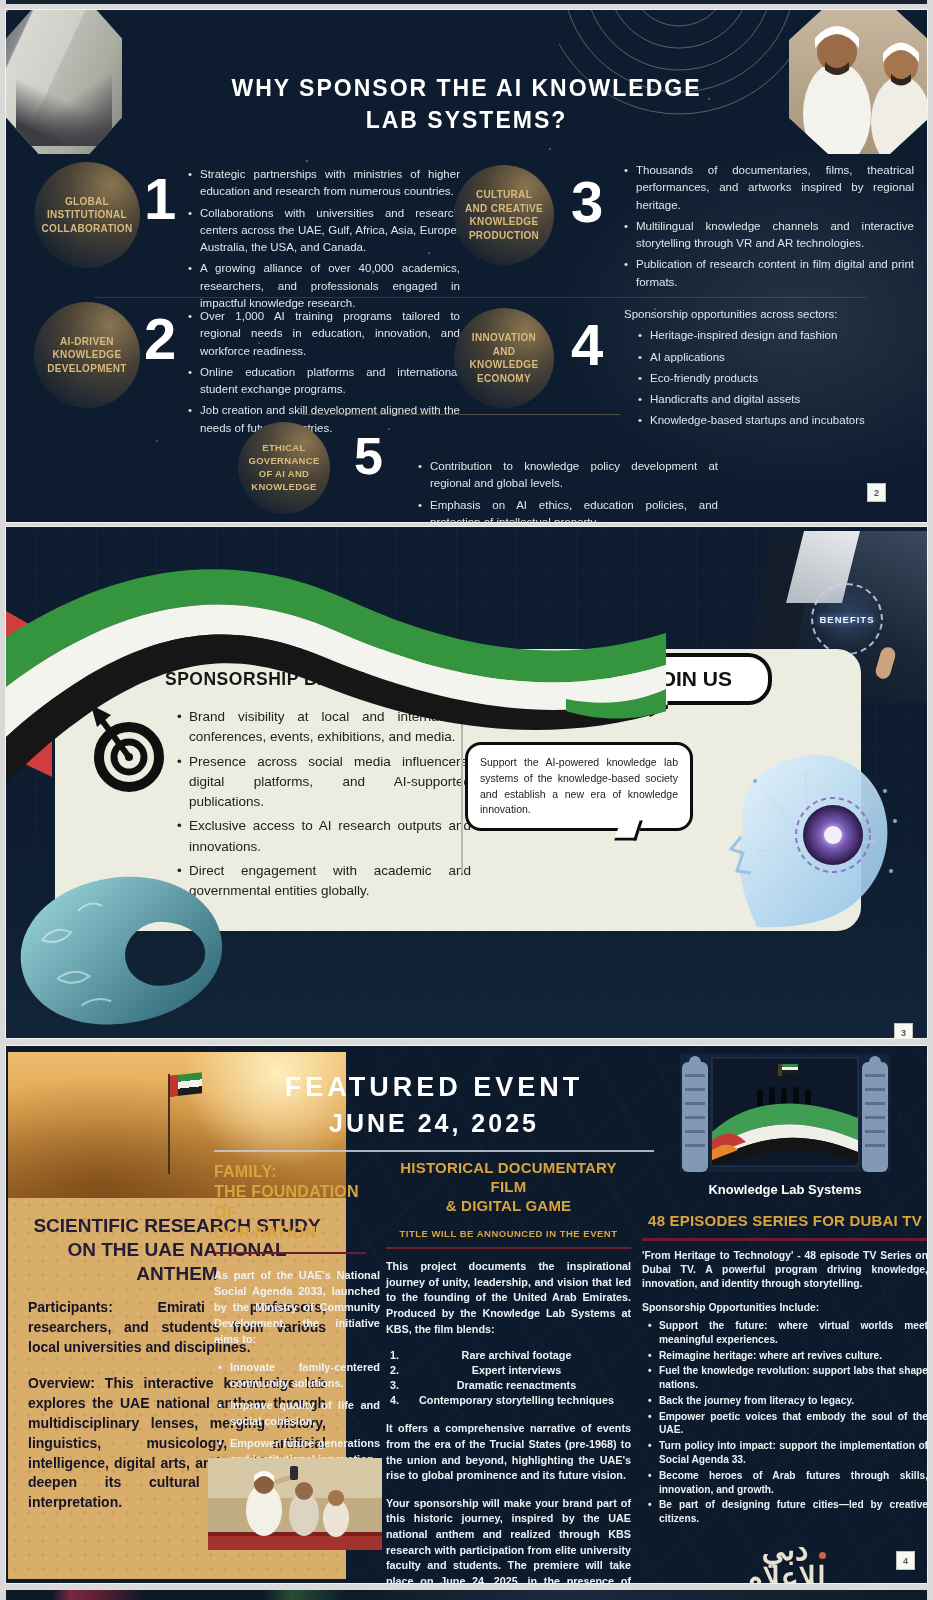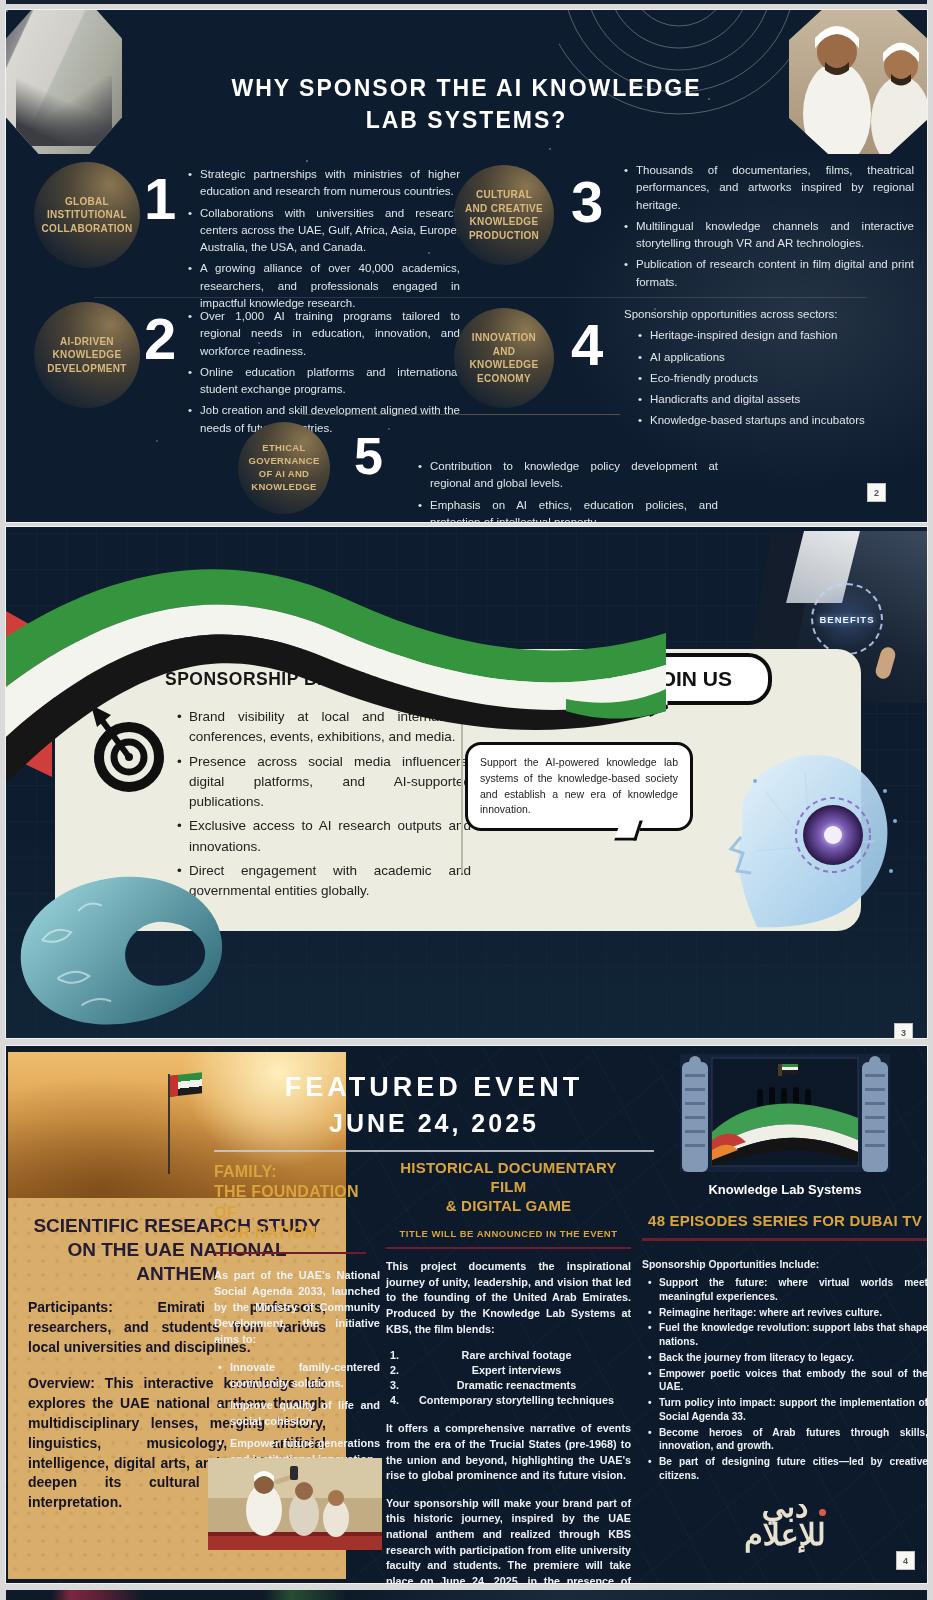--- a/index.html
+++ b/index.html
@@ -432,20 +432,21 @@
           <path d="M32,78 C70,44 120,42 178,64 L178,86 C120,62 80,66 32,94 Z" fill="#3f9e52"></path>
           <path d="M32,94 C80,66 120,62 178,86 L178,98 C124,76 84,80 32,106 Z" fill="#efefe8"></path>
           <path d="M32,106 C84,80 124,76 178,98 L178,108 C128,90 88,94 32,112 Z" fill="#141414"></path>
           <path d="M32,86 C46,76 56,78 66,88 L32,100 Z" fill="#c23b35"></path>
           <path d="M32,96 C44,88 52,90 58,96 L32,106 Z" fill="#e8842d"></path>
         </svg>
       </div>
       <div class="series-caption">Knowledge Lab Systems</div>
       <div class="gold-h">48 EPISODES SERIES FOR DUBAI TV</div>
       <hr class="red-rule" style="width:100%;margin-bottom:8px;">
+      <div class="body">'From Heritage to Technology' - 48 episode TV Series on Dubai TV. A powerful program driving knowledge, innovation, and identity through storytelling.</div>
       <div class="opps">Sponsorship Opportunities Include:</div>
       <ul class="blist">
           <li>Support the future: where virtual worlds meet meaningful experiences.</li>
           <li>Reimagine heritage: where art revives culture.</li>
           <li>Fuel the knowledge revolution: support labs that shape nations.</li>
           <li>Back the journey from literacy to legacy.</li>
           <li>Empower poetic voices that embody the soul of the UAE.</li>
           <li>Turn policy into impact: support the implementation of Social Agenda 33.</li>
           <li>Become heroes of Arab futures through skills, innovation, and growth.</li>
           <li>Be part of designing future cities—led by creative citizens.</li>

